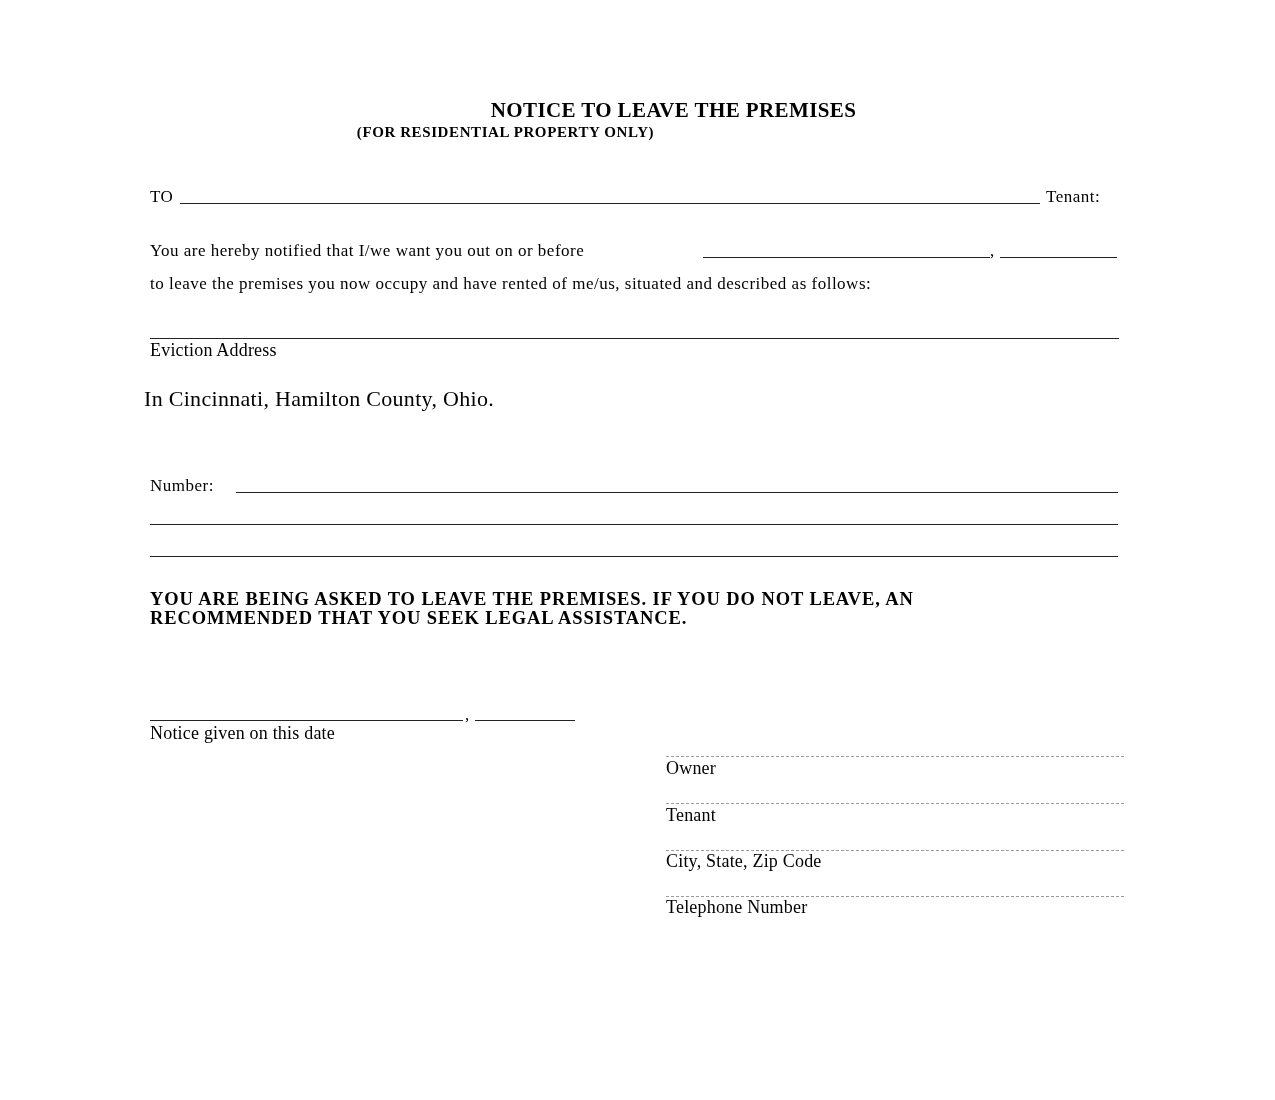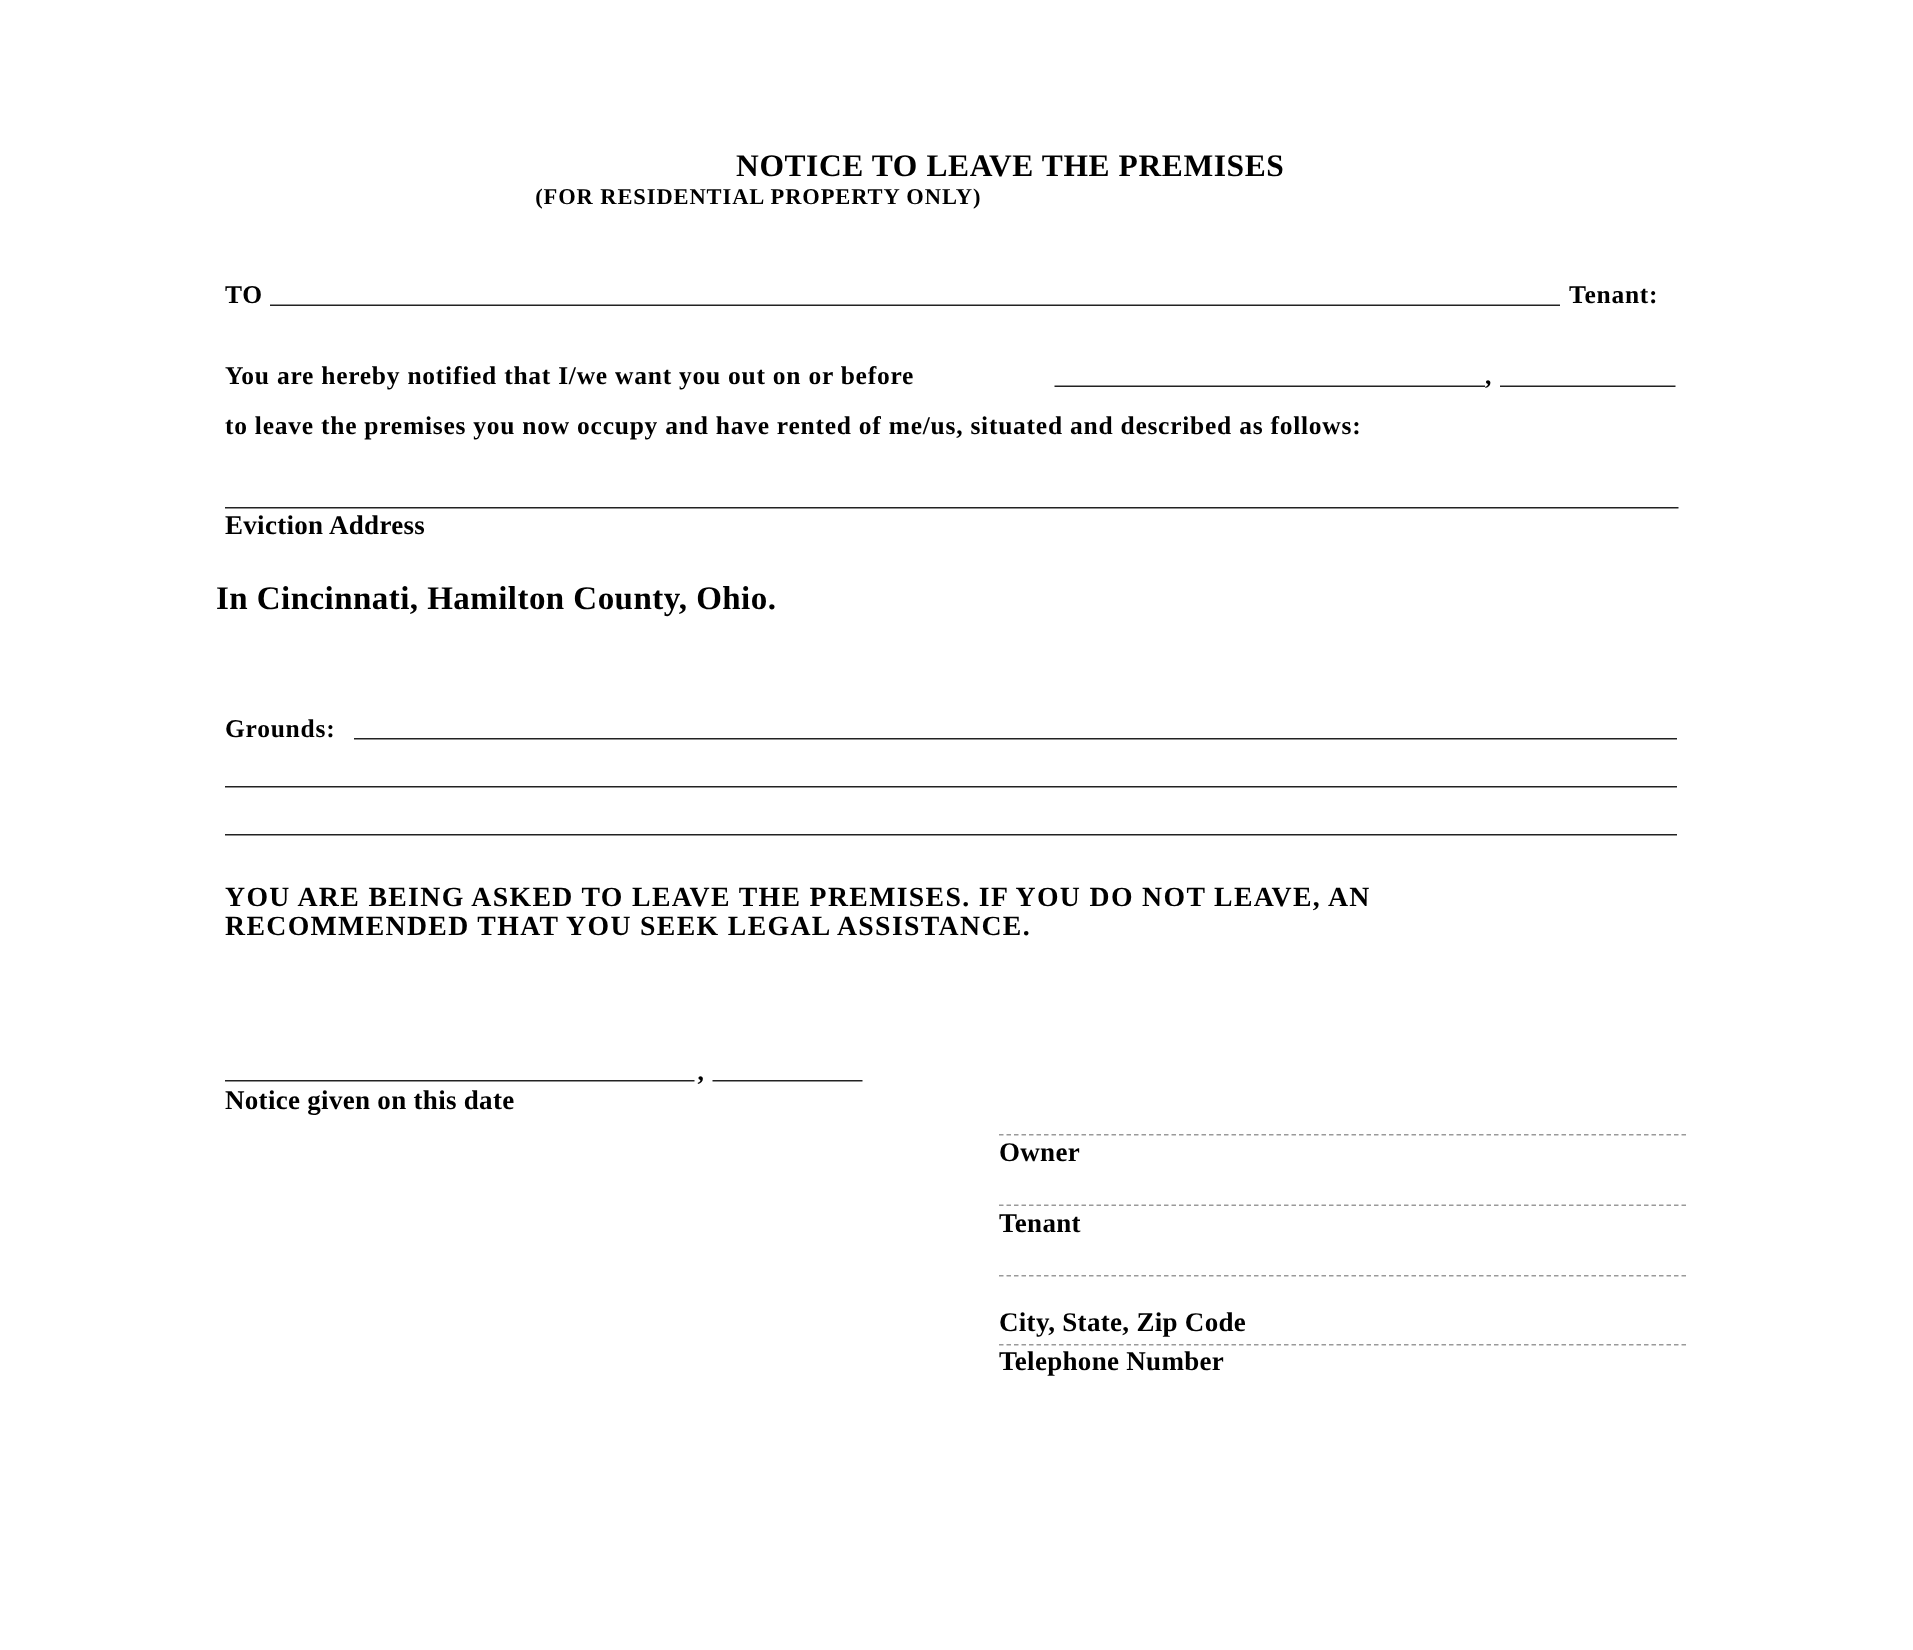--- a/index.html
+++ b/index.html
@@ -1,21 +1,21 @@
 <!DOCTYPE html>
 <html><head>
 <meta charset="utf-8">
 <style>
   html, body { margin: 0; padding: 0; }
   body {
     width: 1275px; height: 1100px; background: #ffffff; position: relative;
     font-family: "Liberation Serif", "DejaVu Serif", serif; color: #000;
     overflow: hidden;
   }
-  .abs { position: absolute; white-space: nowrap; font-weight: bold; }
+  .abs { position: absolute; white-space: nowrap; }
   .title { left: 0; width: 1275px; text-align: center; top: 98px; font-size: 21px; font-weight: bold; letter-spacing: 0.4px; margin-left: 36px; }
   .subtitle { left: 0; width: 1011px; text-align: center; top: 124px; font-size: 15px; font-weight: bold; letter-spacing: 0.6px; }
   .body-text { font-size: 17px; letter-spacing: 0.5px; }
   .line { position: absolute; border-bottom: 1.3px solid #222; height: 0; }
   .gline { position: absolute; border-bottom: 1.5px dashed #9a9a9a; height: 0; }
   .small { font-size: 18px; letter-spacing: 0.2px; }
   .city { font-size: 22px; letter-spacing: 0.3px; }
   .warning { left: 150px; top: 590px; width: 980px; font-size: 18.5px; font-weight: bold; line-height: 19px; letter-spacing: 0.9px; white-space: normal; }
   .warning div { white-space: nowrap; }
 </style>
@@ -34,21 +34,21 @@
 <div class="abs body-text" style="left:990px; top:241px;">,</div>
 <div class="line" style="left:1000px; top:257px; width:117px;"></div>
 
 <div class="abs body-text" style="left:150px; top:274px;">to leave the premises you now occupy and have rented of me/us, situated and described as follows:</div>
 
 <div class="line" style="left:150px; top:338px; width:969px;"></div>
 <div class="abs small" style="left:150px; top:340px;">Eviction Address</div>
 
 <div class="abs city" style="left:144px; top:386px;">In Cincinnati, Hamilton County, Ohio.</div>
 
-<div class="abs body-text" style="left:150px; top:476px;">Grounds:</div>
+<div class="abs body-text" style="left:150px; top:476px;">Number:</div>
 <div class="line" style="left:236px; top:492px; width:882px;"></div>
 <div class="line" style="left:150px; top:524px; width:968px;"></div>
 <div class="line" style="left:150px; top:556px; width:968px;"></div>
 
 <div class="abs warning">
   <div>YOU ARE BEING ASKED TO LEAVE THE PREMISES.  IF YOU DO NOT LEAVE, AN</div>
   <div>RECOMMENDED THAT YOU SEEK LEGAL ASSISTANCE.</div>
 </div>
 
 <div class="line" style="left:150px; top:720px; width:313px;"></div>
@@ -56,16 +56,16 @@
 <div class="line" style="left:475px; top:720px; width:100px;"></div>
 <div class="abs small" style="left:150px; top:723px;">Notice given on this date</div>
 
 <div class="gline" style="left:666px; top:756px; width:458px;"></div>
 <div class="abs small" style="left:666px; top:758px;">Owner</div>
 
 <div class="gline" style="left:666px; top:803px; width:458px;"></div>
 <div class="abs small" style="left:666px; top:805px;">Tenant</div>
 
 <div class="gline" style="left:666px; top:850px; width:458px;"></div>
-<div class="abs small" style="left:666px; top:851px;margin-top:20px;">City, State, Zip Code</div>
+<div class="abs small" style="left:666px; top:851px;">City, State, Zip Code</div>
 
 <div class="gline" style="left:666px; top:896px; width:458px;"></div>
 <div class="abs small" style="left:666px; top:897px;">Telephone Number</div>
 
 </body></html>

